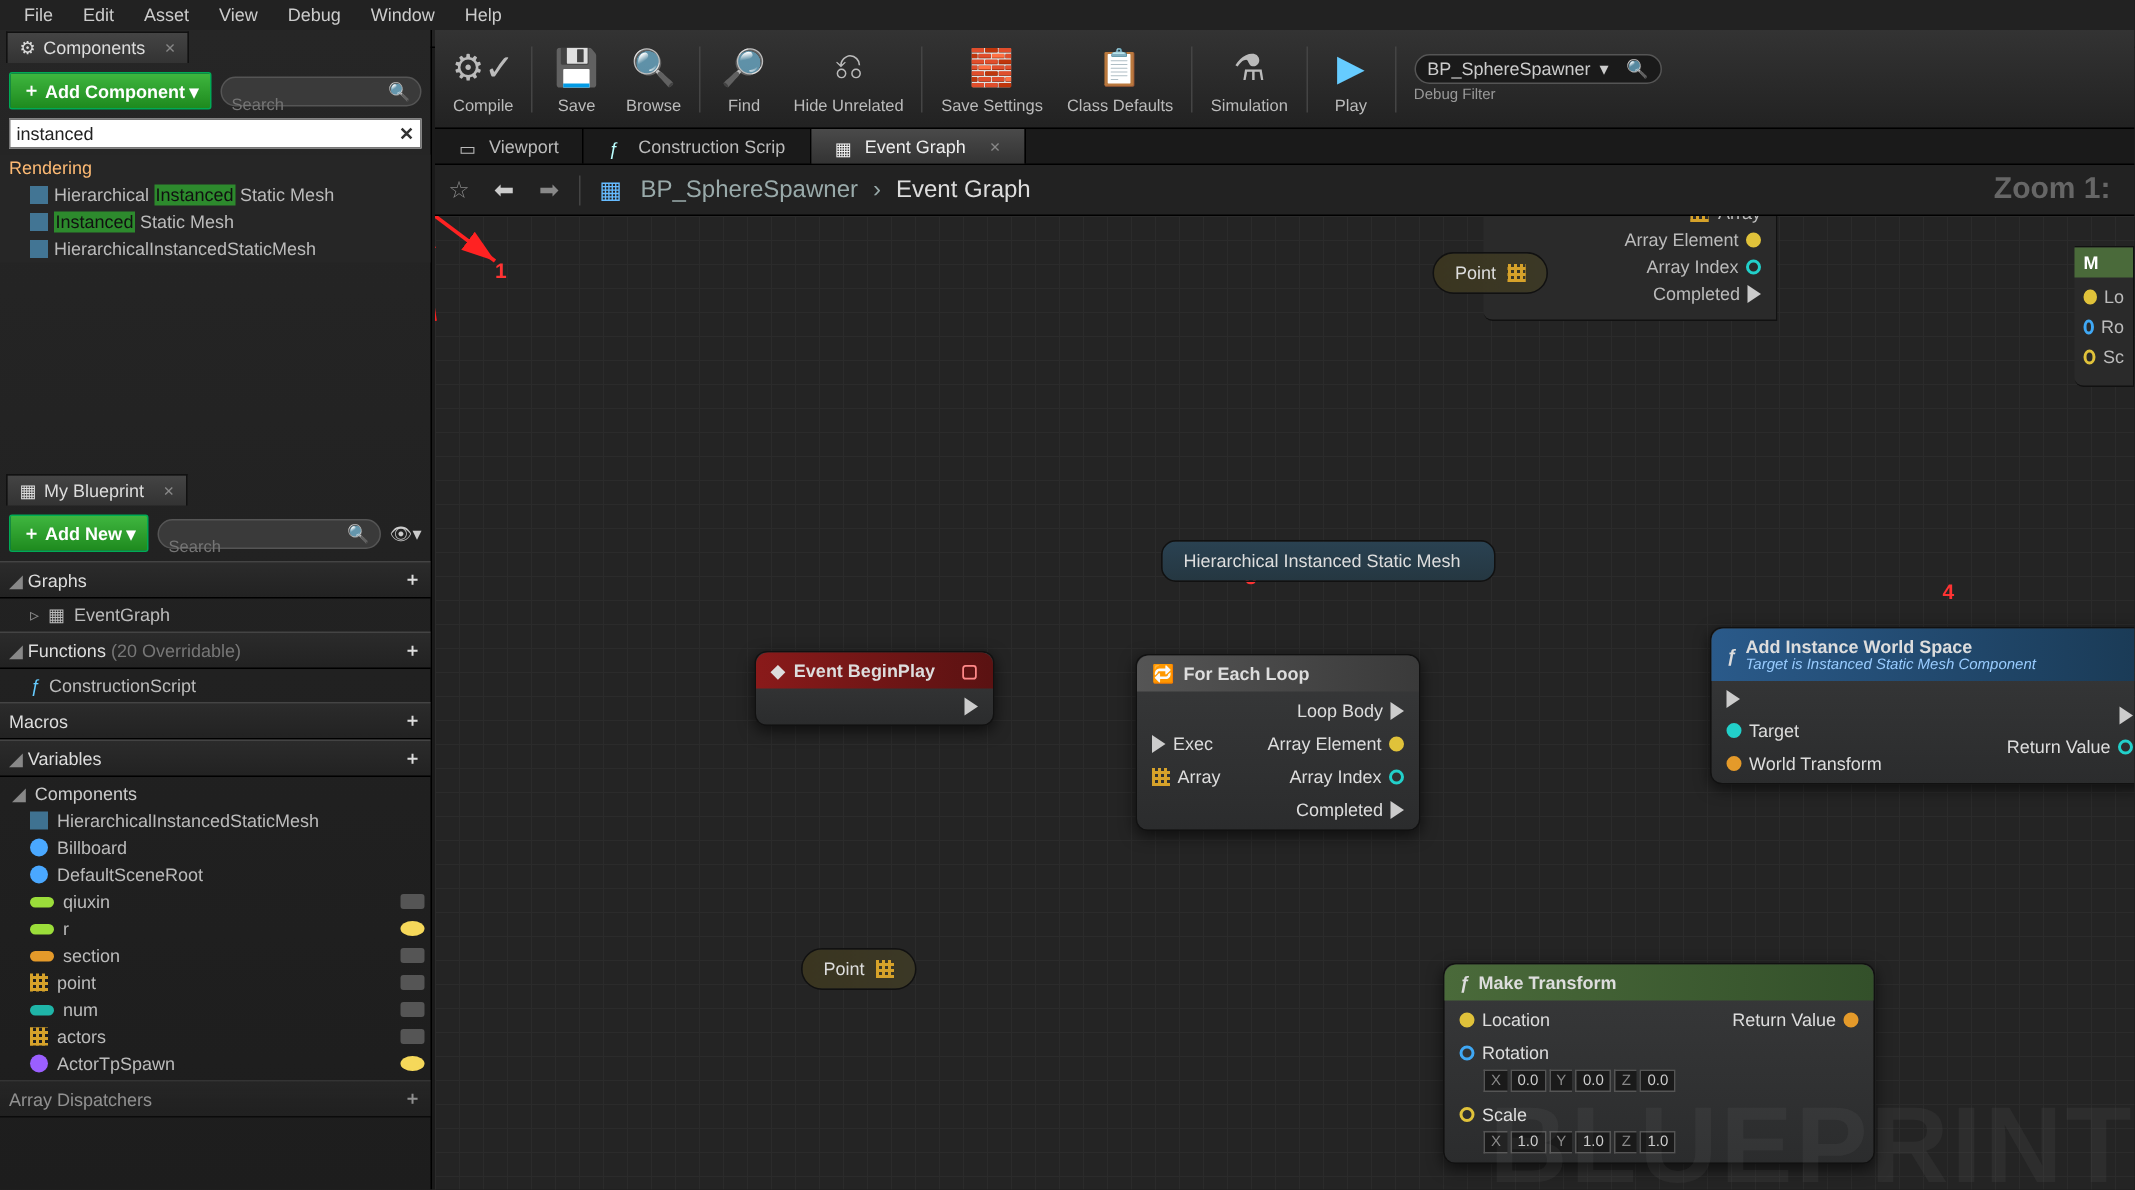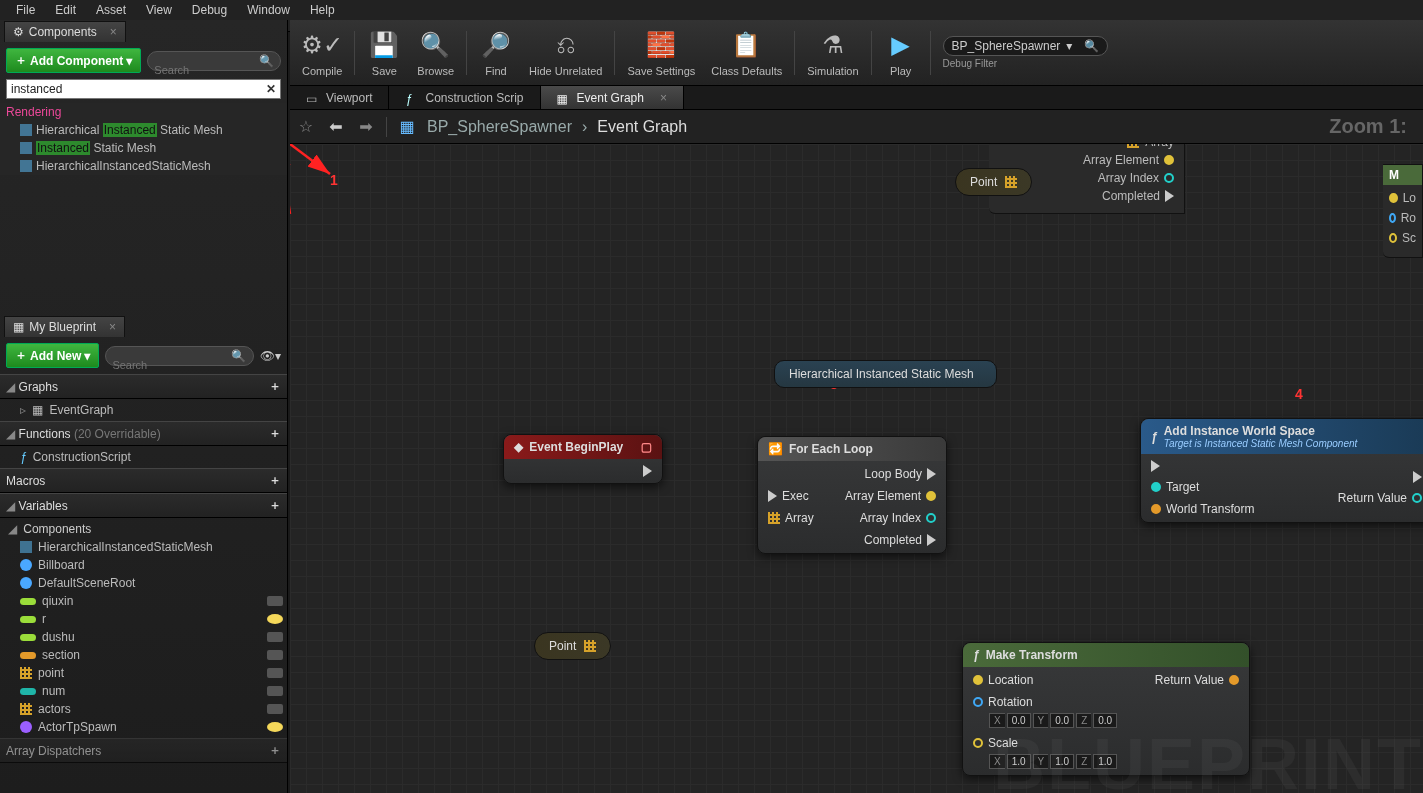--- a/index.html
+++ b/index.html
@@ -17,21 +17,21 @@
 .btn-green { background: linear-gradient(#3fb63f,#1e8a1e); color: #fff; border: 1px solid #0a5; border-radius: 2px; padding: 3px 8px; display: inline-flex; align-items: center; gap: 3px; font-weight: bold; cursor: pointer; }
 .search-box { background: #3a3a3a; border: 1px solid #555; border-radius: 10px; display: flex; align-items: center; padding: 2px 6px; flex: 1; height: 20px; }
 .search-box input { background: transparent; border: none; color: #aaa; width: 100%; outline: none; font-size: 11px; margin-top: 19px; }
 .search-box .mag { color: #bbb; }
 
 .input-box { background: #fff; border: 1px solid #777; width: 100%; height: 20px; display: flex; align-items: center; padding: 0 4px; }
 .input-box input { border: none; background: transparent; color: #222; font-size: 12px; width: 100%; outline: none; }
 .input-box .clear { color: #333; font-weight: bold; cursor: pointer; }
 
 .list { background: #262626; font-size: 12px; color: #bbb; }
-.list .cat { padding: 2px 6px; color: #ec4899; }
+.list .cat { padding: 2px 6px; color: #fdba74; }
 .list .item { padding: 2px 6px 2px 20px; display: flex; align-items: center; gap: 4px; }
 .hl { background: #2d8a2d; color: #111; padding: 0 1px; }
 .comp-icon { width: 12px; height: 12px; display: inline-block; background: #5ad; opacity: .6; }
 
 .section-header { background: linear-gradient(#2b2b2b,#222); border-top: 1px solid #444; border-bottom: 1px solid #000; padding: 3px 6px; color: #ddd; display: flex; align-items: center; justify-content: space-between; }
 .section-header .plus { color: #ddd; cursor: pointer; font-weight: bold; }
 
 .tree { padding: 2px 0; }
 .tree .row { display: flex; align-items: center; padding: 2px 4px 2px 20px; gap: 6px; }
 .tree .row.var { justify-content: space-between; }
@@ -248,27 +248,20 @@
       </div>
     <div class="row var">
         <span style="display:flex;gap:6px;align-items:center">
           <span class="pill"></span>
           <span>r</span>
         </span>
         <span class="eye"></span>
       </div>
     <div class="row var">
         <span style="display:flex;gap:6px;align-items:center">
-          <span class="pill"></span>
-          <span>dushu</span>
-        </span>
-        <span style="width:16px;height:10px;background:#555;border-radius:2px"></span>
-      </div>
-    <div class="row var">
-        <span style="display:flex;gap:6px;align-items:center">
           <span class="pill orange"></span>
           <span>section</span>
         </span>
         <span style="width:16px;height:10px;background:#555;border-radius:2px"></span>
       </div>
     <div class="row var">
         <span style="display:flex;gap:6px;align-items:center">
           <span class="grid-ico"></span>
           <span>point</span>
         </span>

